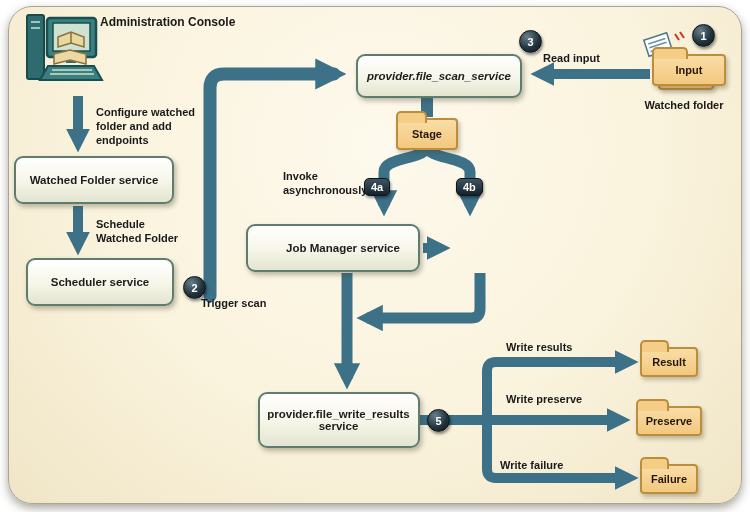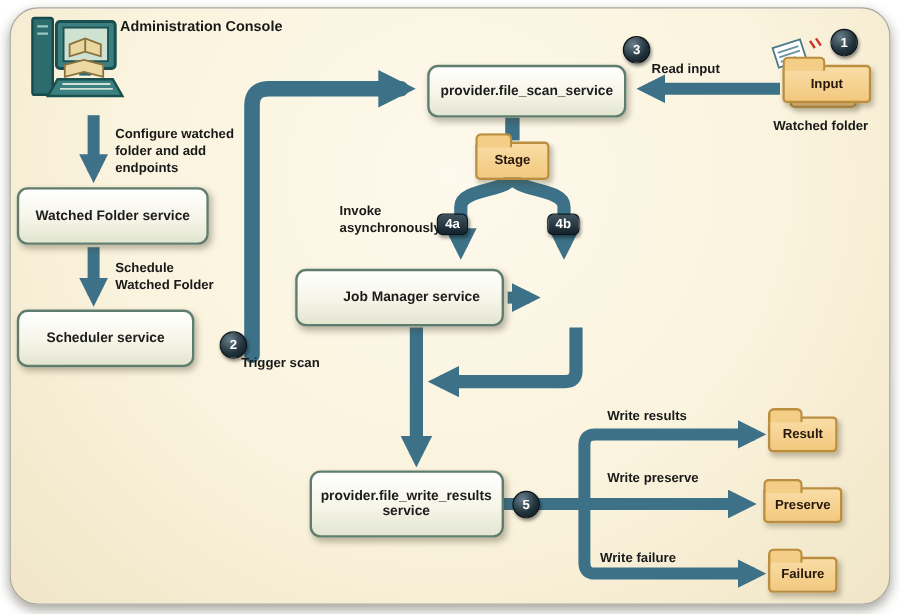--- a/index.html
+++ b/index.html
@@ -97,22 +97,22 @@
   <div class="ann" style="left:96px;top:218px;width:88px;">Schedule Watched Folder</div>
   <div class="ann" style="left:201px;top:297px;">Trigger scan</div>
   <div class="ann" style="left:543px;top:52px;">Read input</div>
   <div class="ann" style="left:283px;top:170px;width:92px;">Invoke asynchronously</div>
   <div class="ann" style="left:506px;top:341px;">Write results</div>
   <div class="ann" style="left:506px;top:393px;">Write preserve</div>
   <div class="ann" style="left:500px;top:459px;">Write failure</div>
   <div class="ann caption" style="left:642px;top:99px;width:84px;">Watched folder</div>
 
   <div class="node" style="left:14px;top:156px;width:160px;height:48px;">Watched Folder service</div>
-  <div class="node" style="left:14px;top:258px;width:148px;height:48px;">Scheduler service</div>
-  <div class="node" style="left:356px;top:54px;width:166px;height:44px;">provider.file_scan_service</div>
+  <div class="node" style="left:26px;top:258px;width:148px;height:48px;">Scheduler service</div>
+  <div class="node" style="left:356px;top:54px;width:166px;height:44px;font-style:italic;">provider.file_scan_service</div>
   <div class="node" style="left:246px;top:224px;width:174px;height:48px;padding-left:28px;">Job Manager service</div>
   <div class="node left-text" style="left:258px;top:392px;width:162px;height:56px;">provider.file_write_results service</div>
 
   <div class="folder" style="left:658px;top:60px;width:56px;height:30px;"></div>
   <div class="folder" style="left:652px;top:54px;width:74px;height:32px;">Input</div>
   <div class="folder" style="left:396px;top:118px;width:62px;height:32px;">Stage</div>
   <div class="folder" style="left:640px;top:347px;width:58px;height:30px;">Result</div>
   <div class="folder" style="left:636px;top:406px;width:66px;height:30px;">Preserve</div>
   <div class="folder" style="left:640px;top:464px;width:58px;height:30px;">Failure</div>
 

